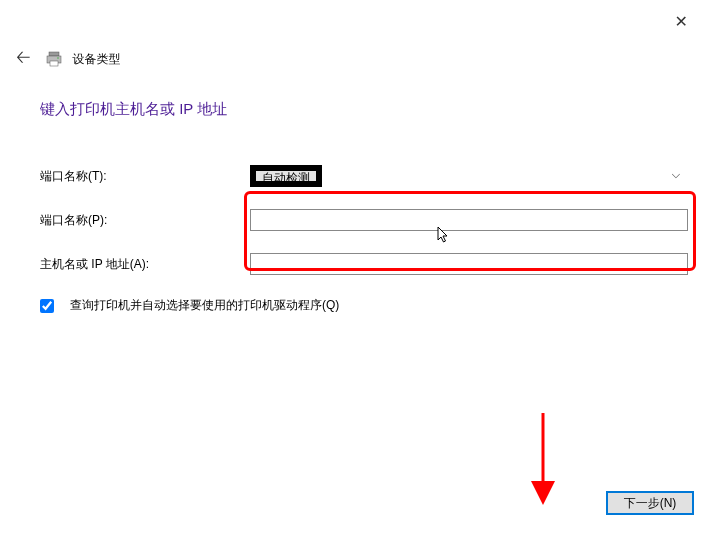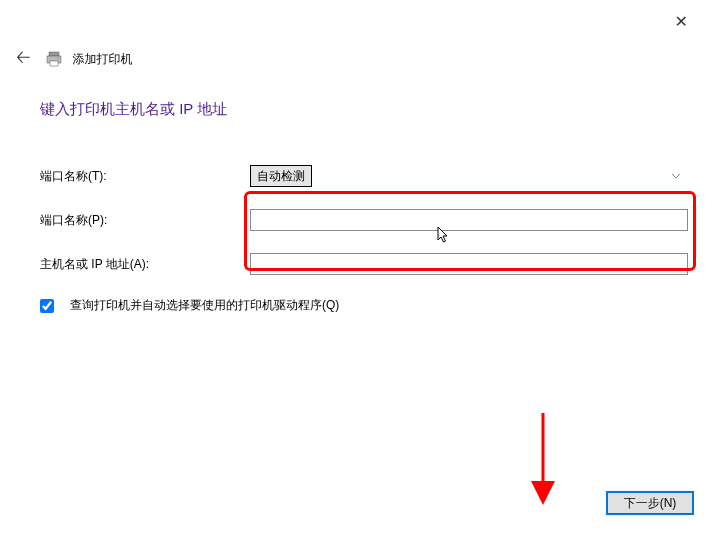--- a/index.html
+++ b/index.html
@@ -78,21 +78,21 @@
     }
     .form-label {
       width: 210px;
       font-size: 12px;
       color: #000;
     }
     .form-select {
       flex: 1;
       height: 22px;
       background: #e5e5e5;
-      border: 1px solid #000000;
+      border: 6px solid #000000;
       font-size: 12px;
       padding: 0 6px;
       appearance: none;
       position: relative;
     }
     .select-wrapper {
       flex: 1;
       position: relative;
     }
     .select-wrapper::after {
@@ -179,21 +179,21 @@
 <div class="header">
   <button class="back-arrow">🡠</button>
   <span class="printer-icon">
     <svg viewBox="0 0 18 16">
       <rect x="4" y="1" width="10" height="4" fill="#999" stroke="#555" stroke-width="0.5"></rect>
       <rect x="2" y="5" width="14" height="7" fill="#bbb" stroke="#555" stroke-width="0.5"></rect>
       <rect x="5" y="10" width="8" height="5" fill="#fff" stroke="#555" stroke-width="0.5"></rect>
       <circle cx="13" cy="7" r="0.8" fill="#4a4"></circle>
     </svg>
   </span>
-  <span class="window-title">添加打印机</span>
+  <span class="window-title">设备类型</span>
 </div>
 
 <h1 class="main-heading">键入打印机主机名或 IP 地址</h1>
 
 <div class="form-area">
   <div class="form-row">
     <span class="form-label">端口名称(T):</span>
     <div class="select-wrapper">
       <select class="form-select">
         <option>自动检测</option>

